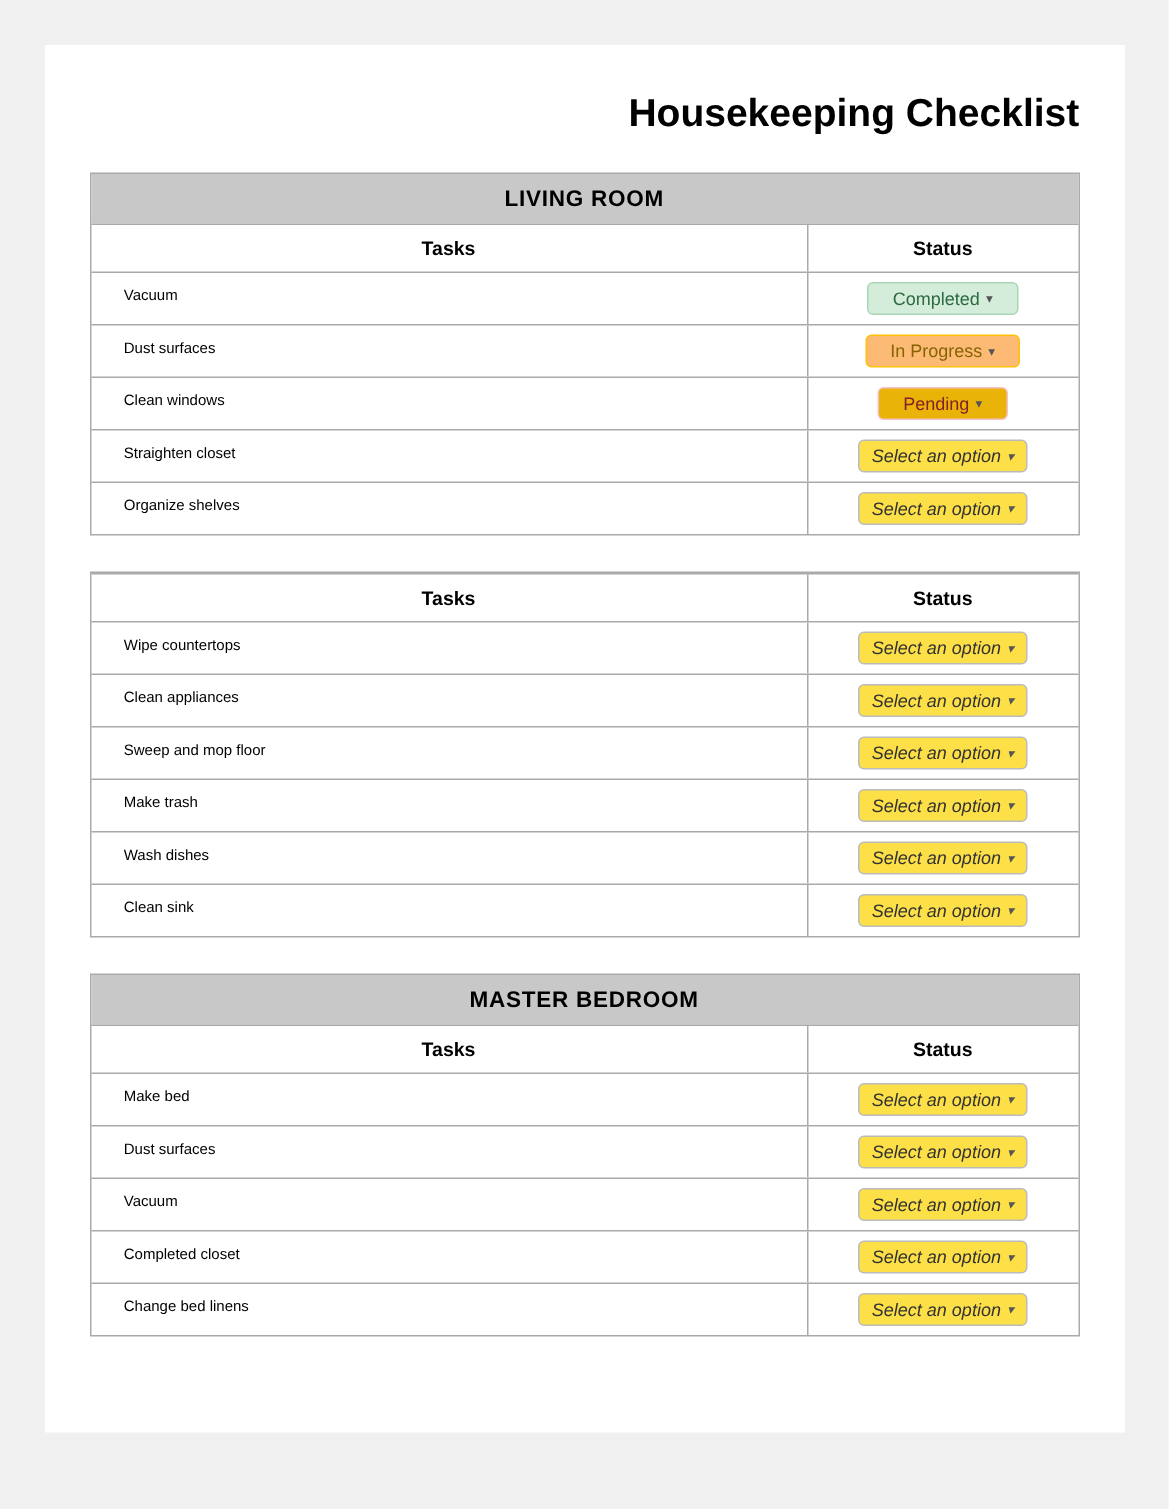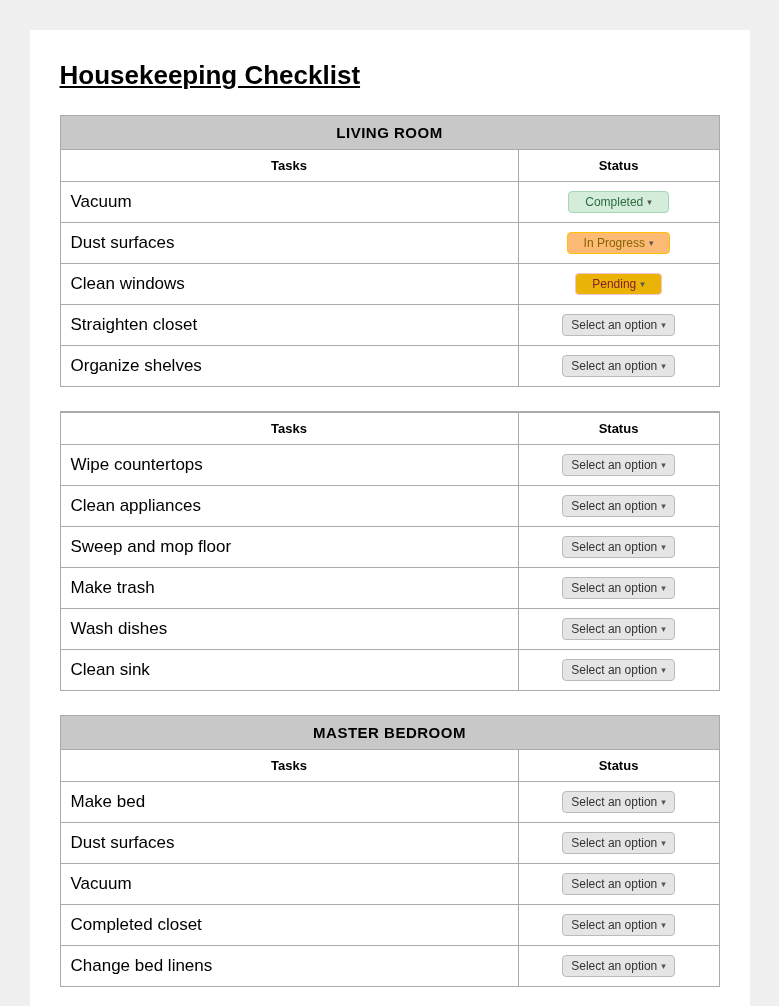--- a/index.html
+++ b/index.html
@@ -11,26 +11,25 @@
       align-items: flex-start;
       min-height: 1006px;
       padding: 30px 20px;
     }
     .page {
       background: #fff;
       width: 720px;
       padding: 30px 30px 40px;
     }
     .page-title {
-      text-align: left;
+      text-align: right;
       font-size: 26px;
       font-weight: bold;
       margin-bottom: 24px;
       font-family: Arial, sans-serif;
-      text-decoration: underline;
     }
     .section {
       border: 1.5px solid #aaa;
       margin-bottom: 24px;
       width: 100%;
     }
     .section-header {
       background: #c8c8c8;
       text-align: center;
       font-weight: bold;
@@ -43,29 +42,30 @@
       border-top: 1.5px solid #aaa;
     }
     .col-header-row .col-task,
     .col-header-row .col-status {
       font-weight: bold;
       font-size: 13px;
       padding: 8px 10px;
       text-align: center;
     }
     .col-task { flex: 1; border-right: 1.5px solid #aaa; }
-    .col-status { width: 200px; text-align: center; }
+    .col-status { width: 180px; text-align: center; }
     .data-row {
       display: flex;
       border-top: 1.5px solid #aaa;
     }
     .data-row .col-task {
-      font-size: 17px;
+      font-size: 10px;
       font-weight: normal;
       padding: 10px 10px;
+      margin-left: 12px;
     }
     .data-row .col-status {
       display: flex;
       align-items: center;
       justify-content: center;
       padding: 6px 8px;
     }
     .status-badge {
       display: inline-flex;
       align-items: center;
@@ -92,23 +92,24 @@
       color: #842029;
     }
     .status-select {
       display: inline-flex;
       align-items: center;
       gap: 4px;
       border: 1px solid #bbb;
       border-radius: 4px;
       font-size: 12px;
       padding: 3px 8px;
-      background: #e5e5e5;
+      background: #fde047;
       cursor: pointer;
       color: #333;
+      font-style: italic;
     }
     .chevron {
       font-size: 9px;
       color: #555;
     }
   </style>
 </head>
 <body>
 
 <div class="page">

